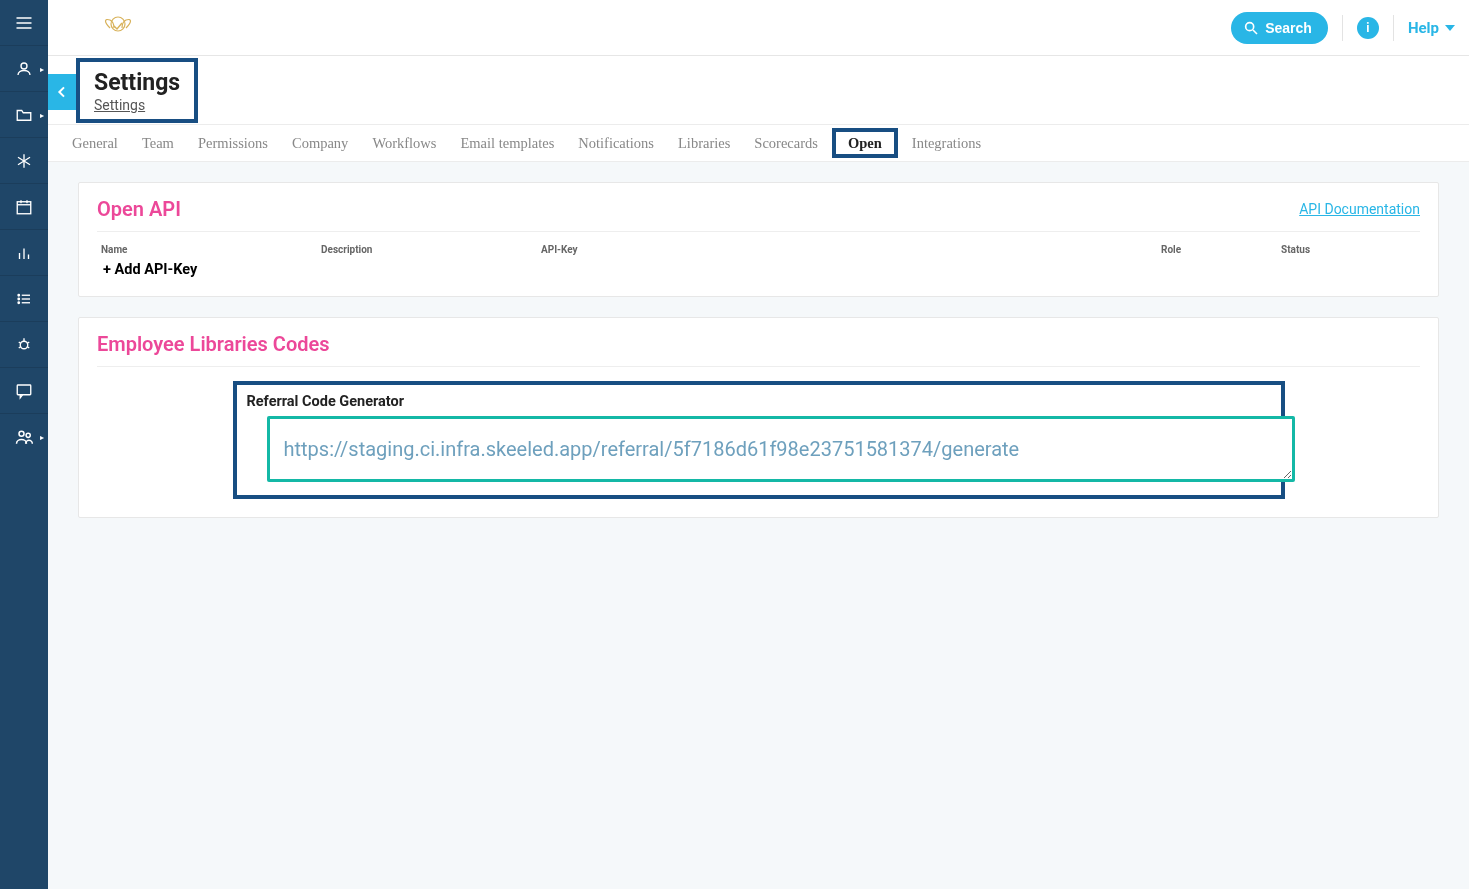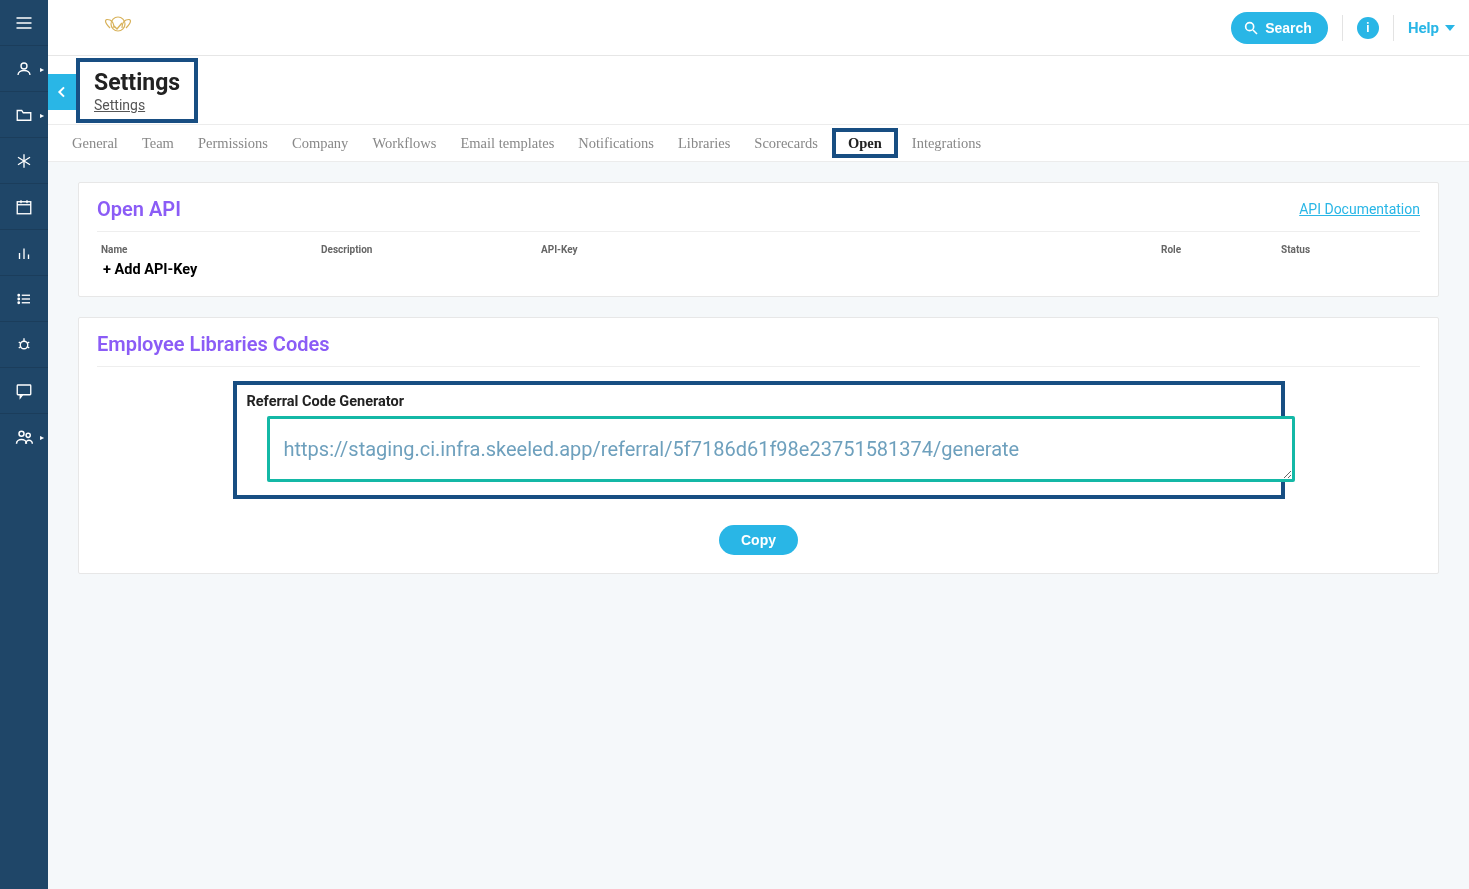--- a/index.html
+++ b/index.html
@@ -168,21 +168,21 @@
       background: #fff;
       border: 1px solid #e7e7e7;
       border-radius: 2px;
       padding: 14px 18px 18px 18px;
       margin-bottom: 20px;
     }
     .card-head {
       display: flex; align-items: center; justify-content: space-between;
     }
     .card-title {
-      font-size: 20px; font-weight: 600; color: #8b5cf6;
+      font-size: 20px; font-weight: 600; color: #ec4899;
     }
     .api-doc-link {
       color: #29b6e6; text-decoration: underline; font-size: 14px;
       cursor: pointer;
     }
     .card hr {
       border: none; border-top: 1px solid #eee; margin: 10px 0 12px 0;
     }
     .api-cols {
       display: grid;
@@ -415,18 +415,15 @@
 
   <section class="card">
     <div class="card-title">Employee Libraries Codes</div>
     <hr>
     <div class="ref-box-outer">
       <div class="ref-box">
         <div class="ref-title">Referral Code Generator</div>
         <textarea class="ref-url" rows="1" style="">https://staging.ci.infra.skeeled.app/referral/5f7186d61f98e23751581374/generate</textarea>
       </div>
     </div>
-    <div class="copy-row">
-      <button class="copy-btn">Copy</button>
-    </div>
   </section>
 
 </main>
 
 </body></html>

